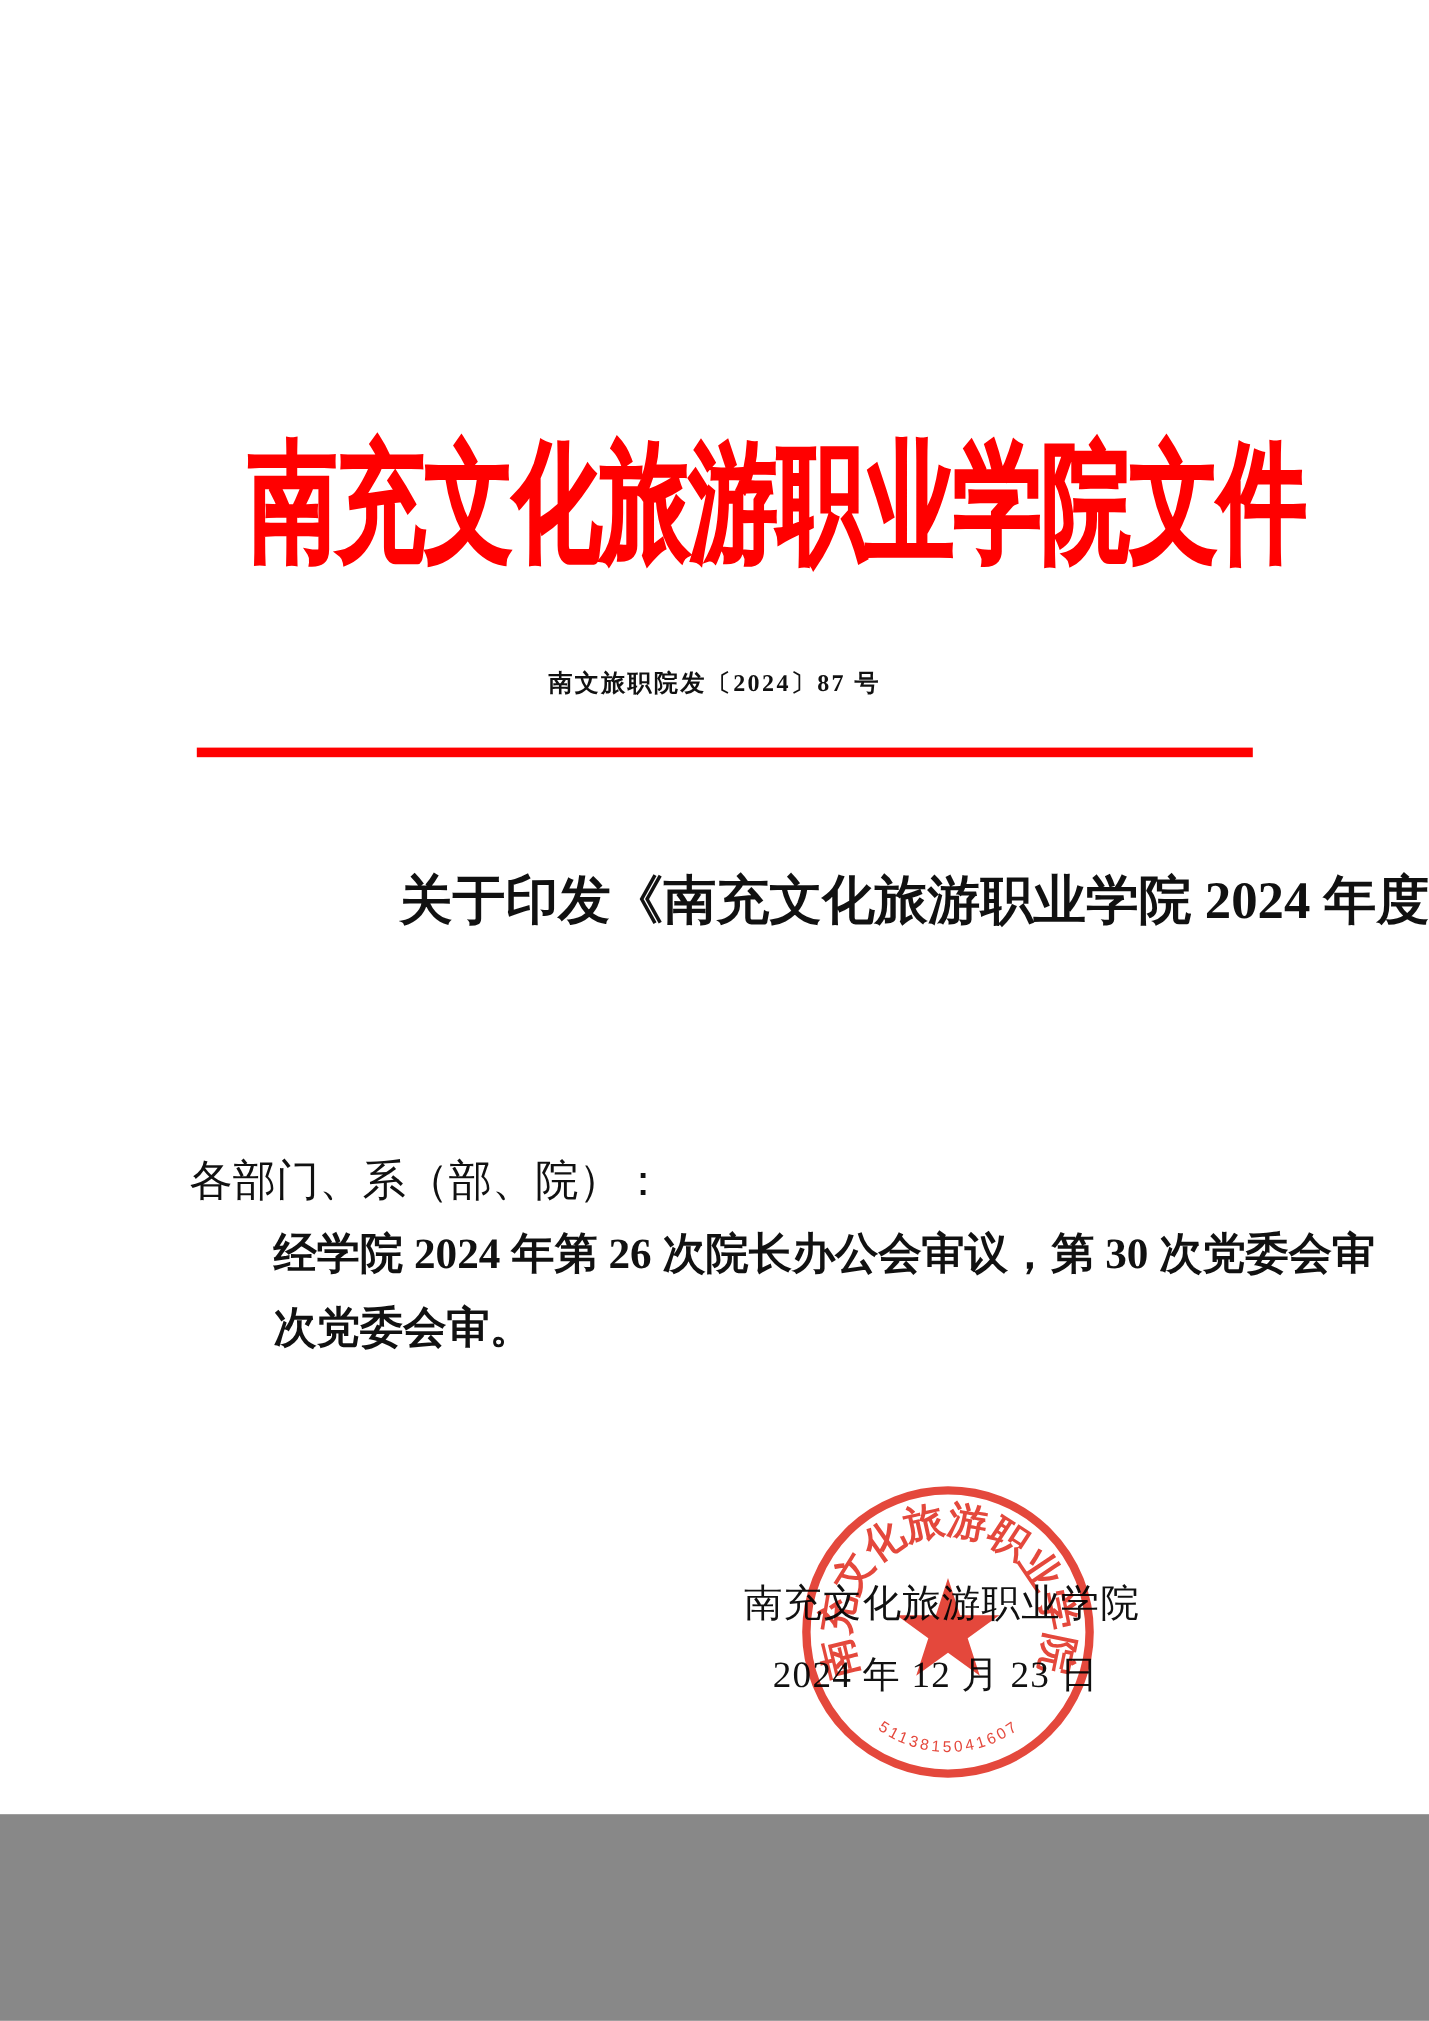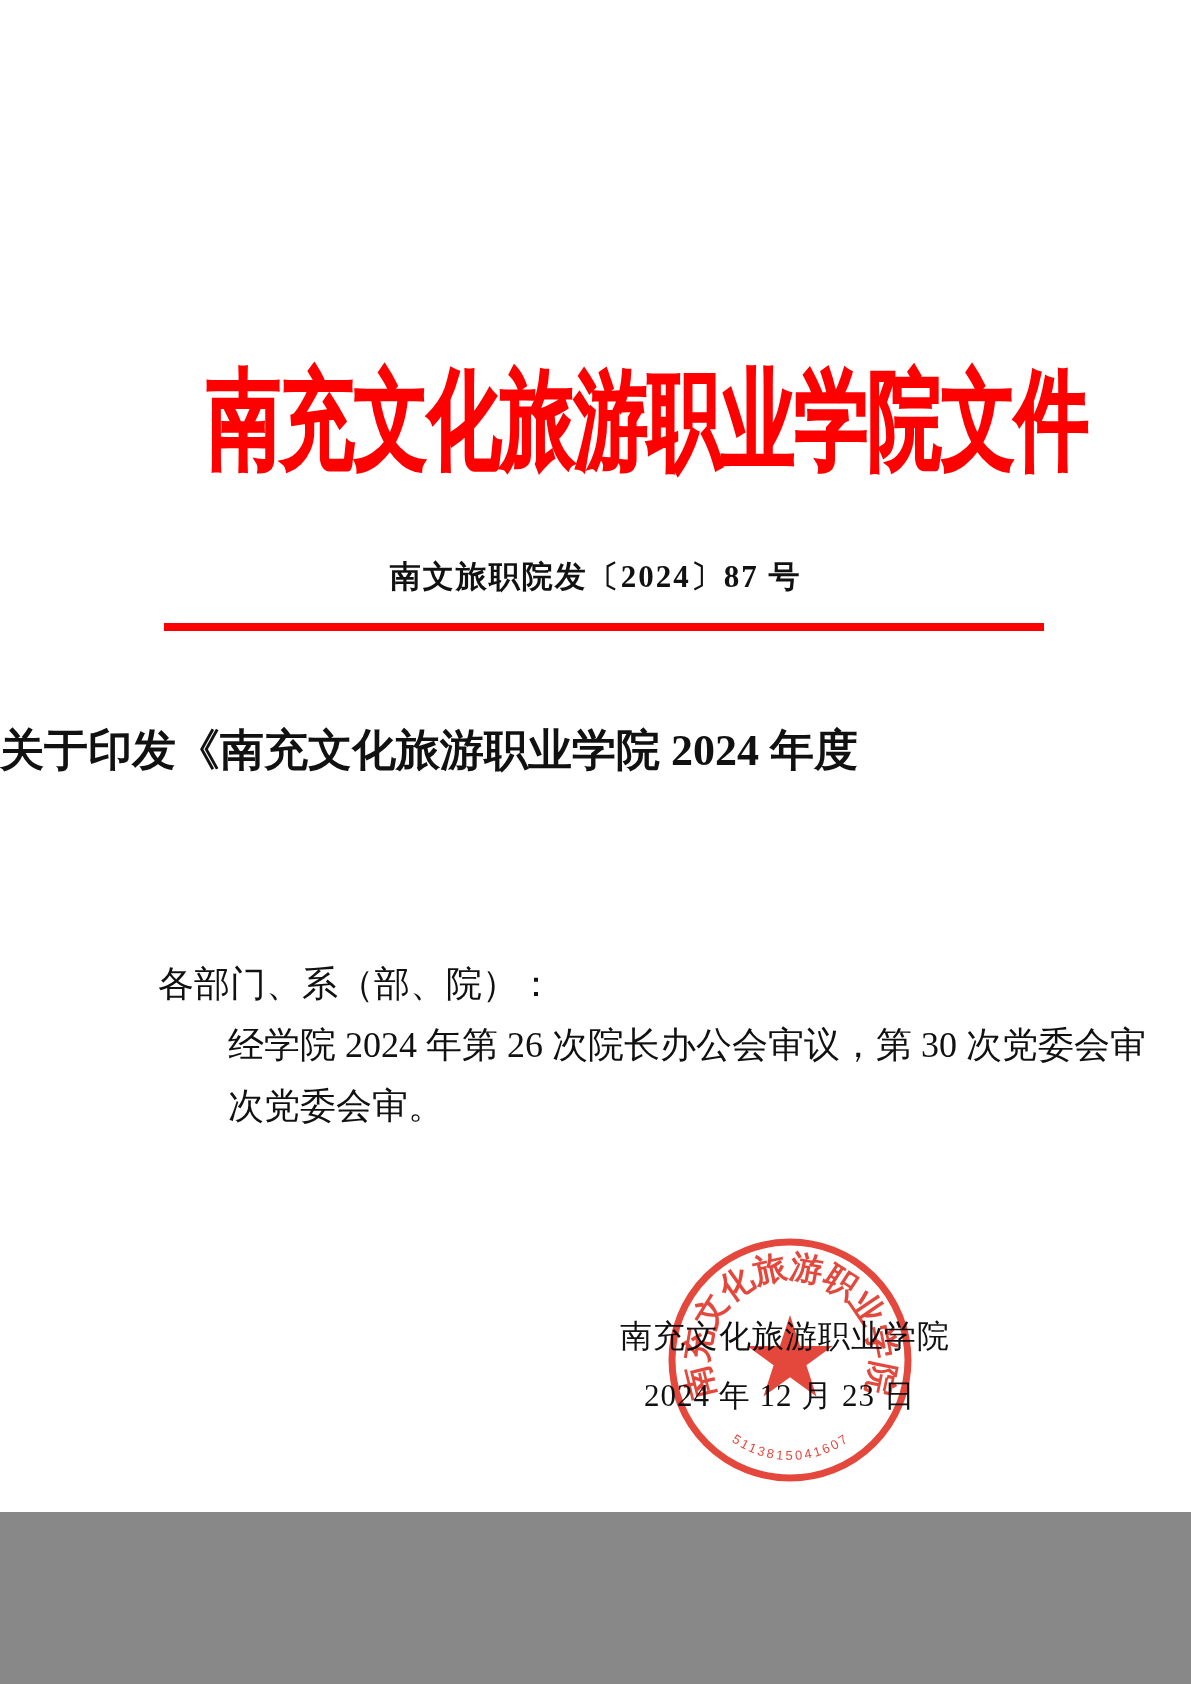--- a/index.html
+++ b/index.html
@@ -36,21 +36,21 @@
     -webkit-text-stroke: 2.5px #ff0000;
   }
 
   
   .doc-number {
     position: absolute;
     top: 556px;
     left: 0;
     width: 100%;
     text-align: center;
-    font-size: 31px;
+    font-size: 20px;
     font-weight: bold;
     letter-spacing: 2px;
     color: #111111;
     white-space: nowrap;
   }
 
   
   .red-line {
     position: absolute;
     top: 623px;
@@ -59,40 +59,40 @@
     height: 8px;
     background: #ff0000;
   }
 
   
   .notice-title {
     position: absolute;
     top: 722px;
     left: 0;
     width: 100%;
-    text-align: left;
+    text-align: right;
     font-size: 44px;
     font-weight: bold;
     line-height: 57px;
     color: #111111;
     white-space: nowrap;
   }
 
   
   .body-text {
     position: absolute;
     top: 954px;
     left: 158px;
     width: 895px;
     font-size: 36px;
     line-height: 61px;
     color: #111111;
     white-space: nowrap;
   }
-  .body-text .indent { padding-left: 70px; }
+  .body-text .indent { padding-left: 70px; font-weight: bold; }
 
   
   .signature-org {
     position: absolute;
     top: 1316px;
     left: 620px;
     font-size: 32px;
     line-height: 40px;
     color: #111111;
     letter-spacing: 1px;

